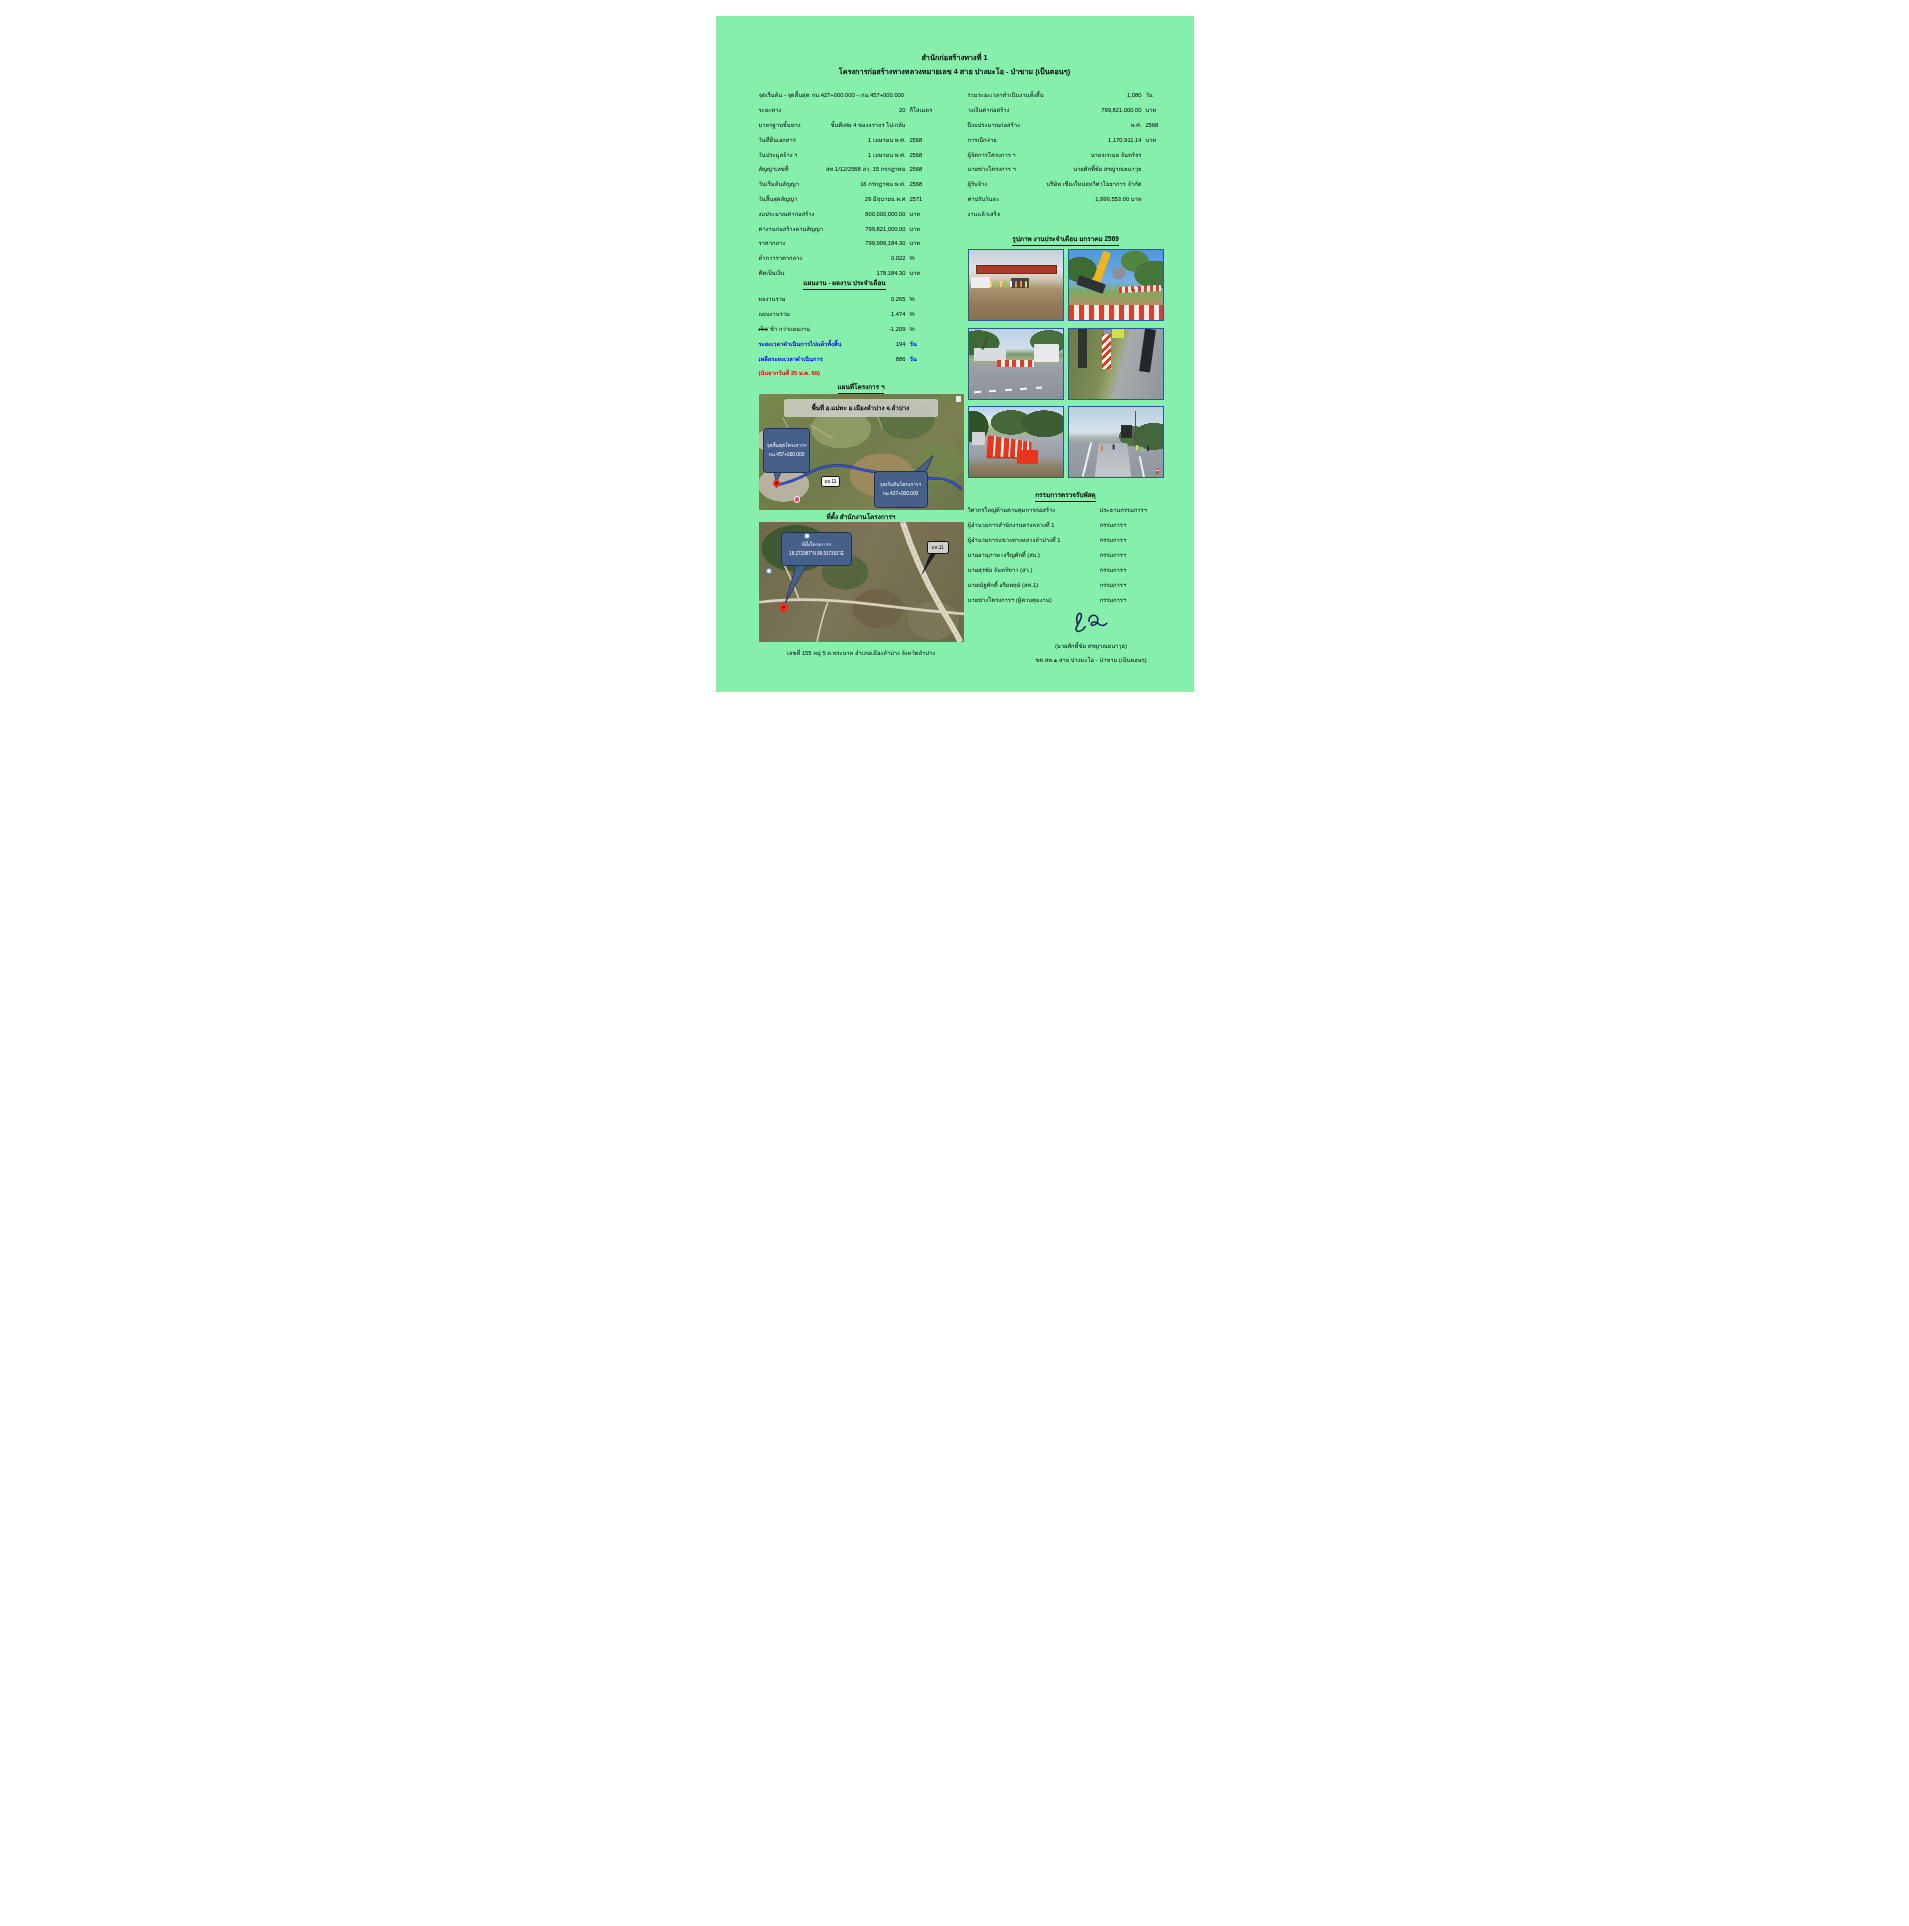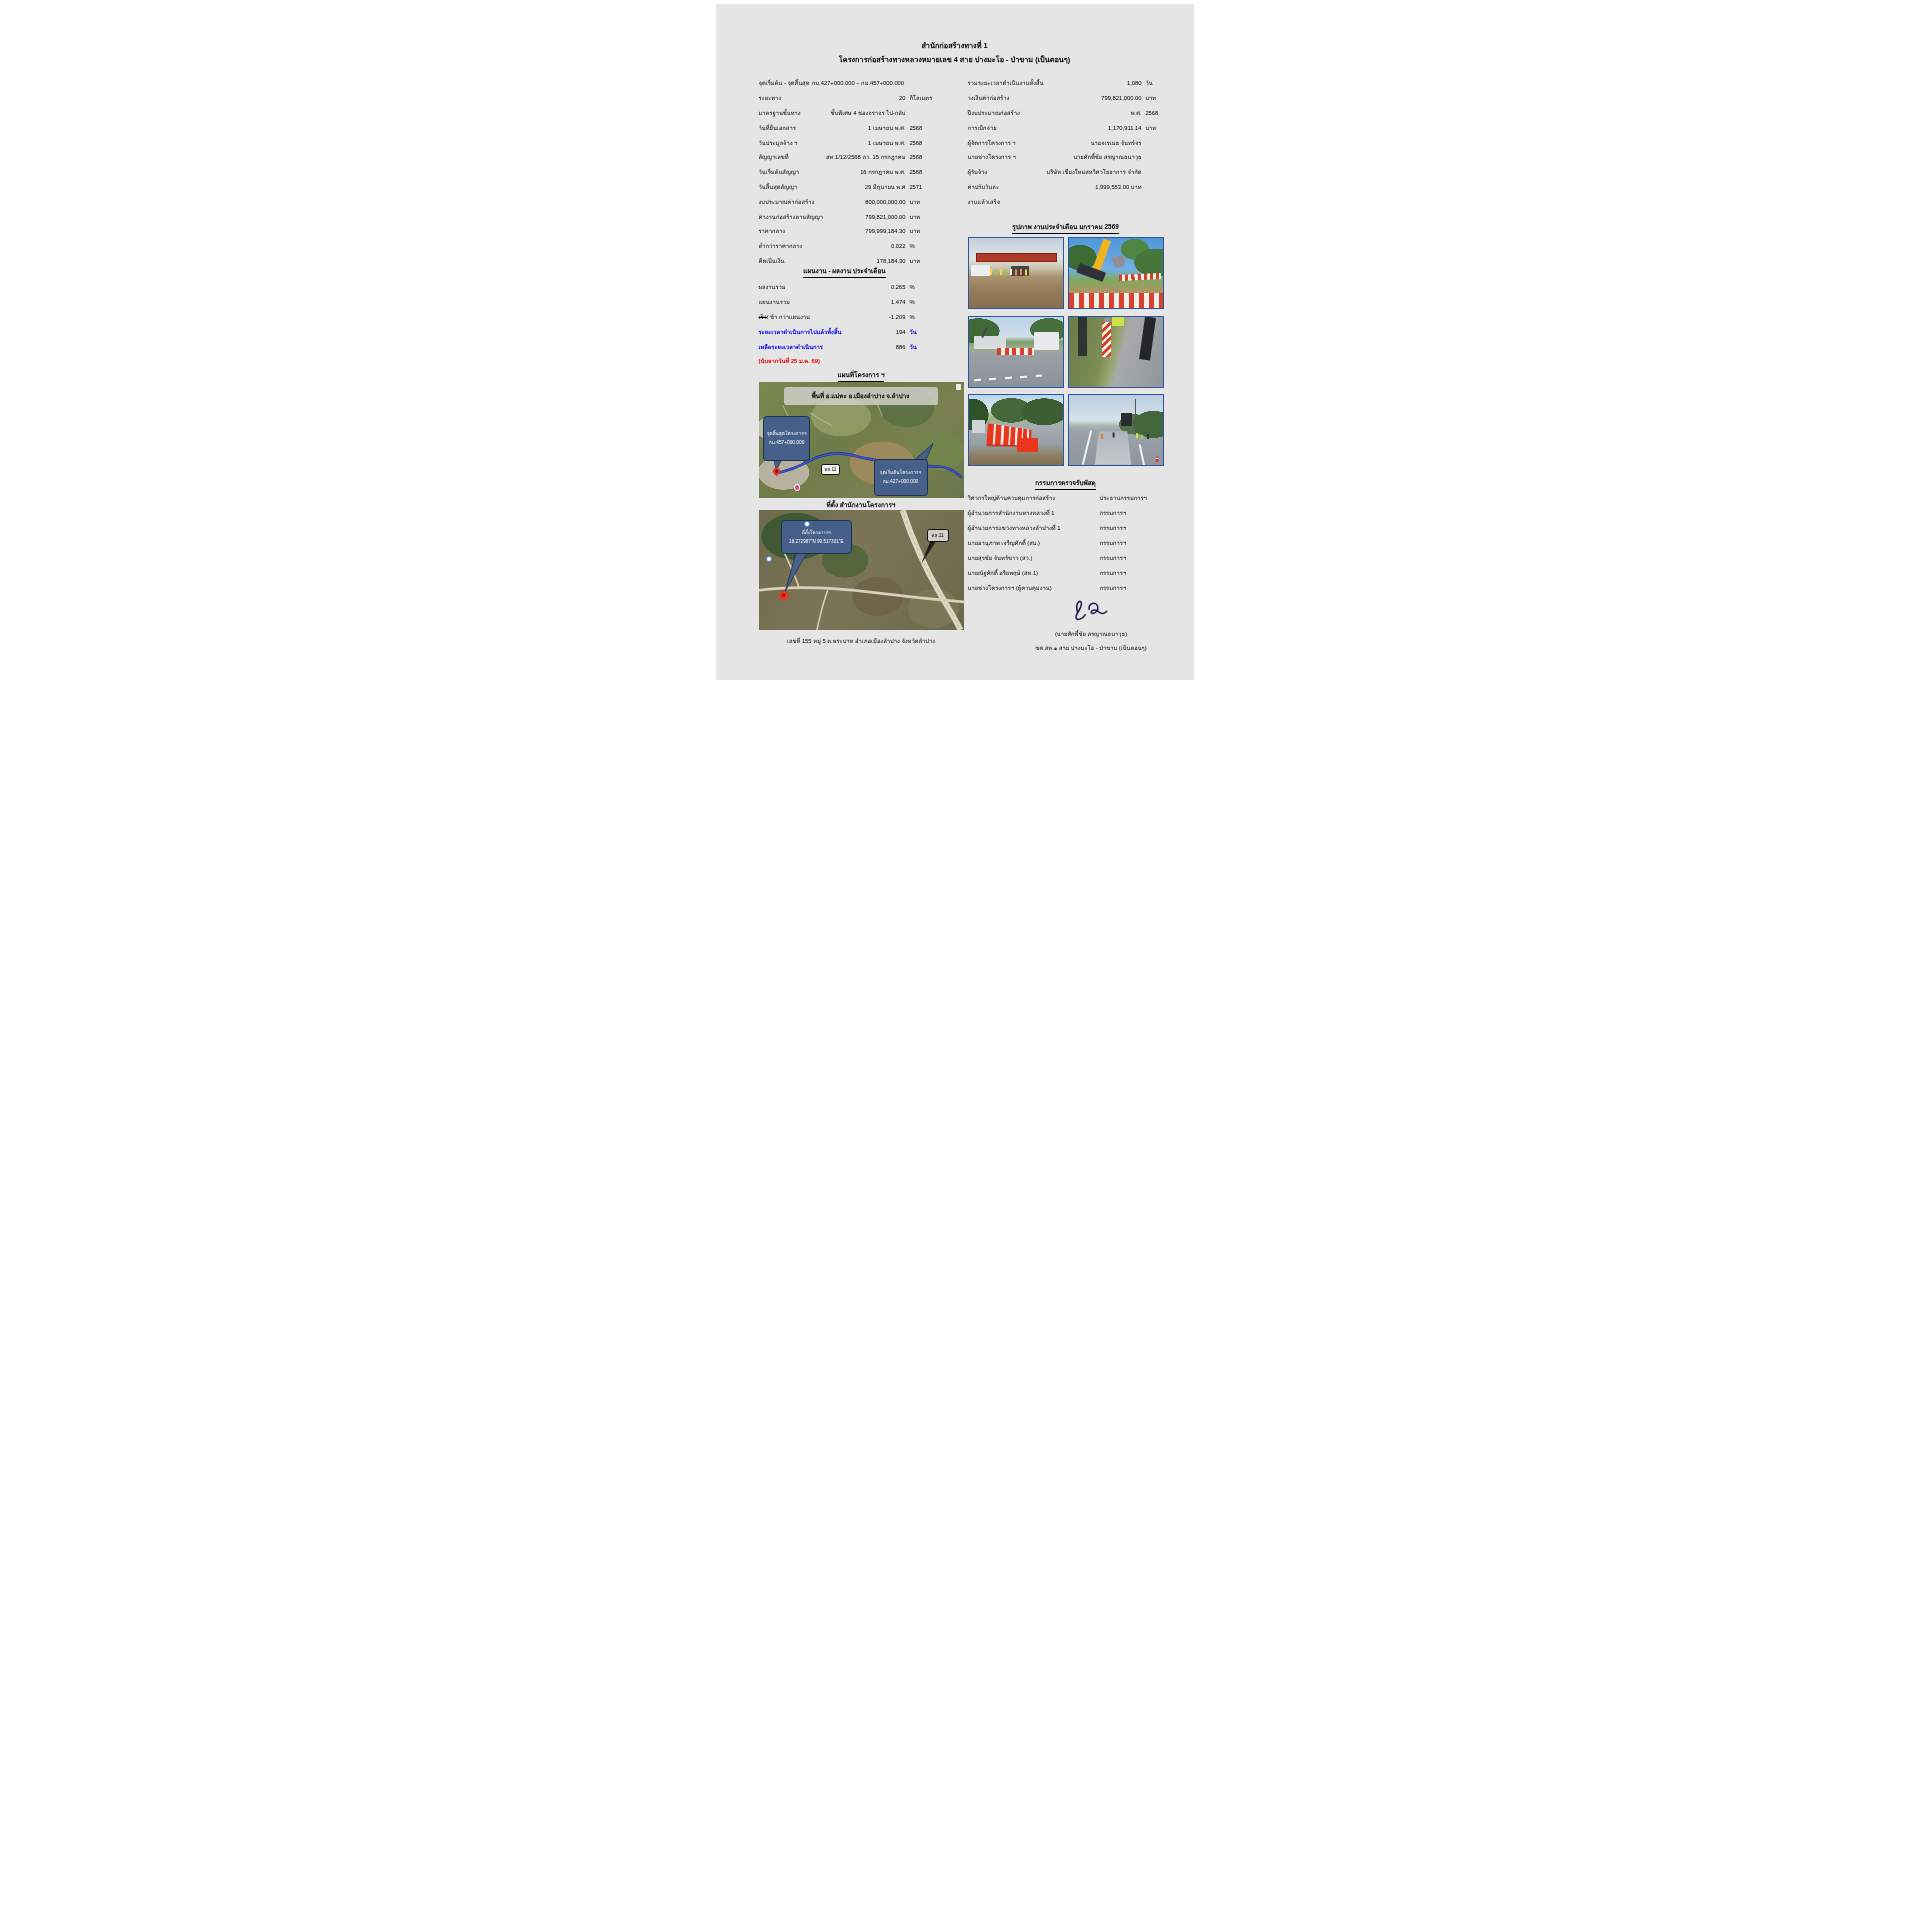--- a/index.html
+++ b/index.html
@@ -1,16 +1,16 @@
 <!DOCTYPE html>
 <html style="font-size:6.2px"><head>
 <meta charset="utf-8">
 <style>
   html,body{margin:0;padding:0;background:#ffffff;}
-  .page{position:relative;width:478px;height:676px;margin:4px auto;background:#e5e5e5;
+  .page{position:relative;width:478px;height:676px;margin:16px auto;background:#86efac;
         font-family:"Liberation Sans",sans-serif;color:#000;overflow:hidden;}
 
   
   .doc-header{position:absolute;left:0;top:35px;width:100%;text-align:center;
               font-weight:bold;font-size:7.3px;line-height:14.3px;}
 
   
   .col{position:absolute;}
   #left-info{left:43px;top:72px;width:172px;}
   #plan-rows{left:43px;top:276px;width:172px;}

